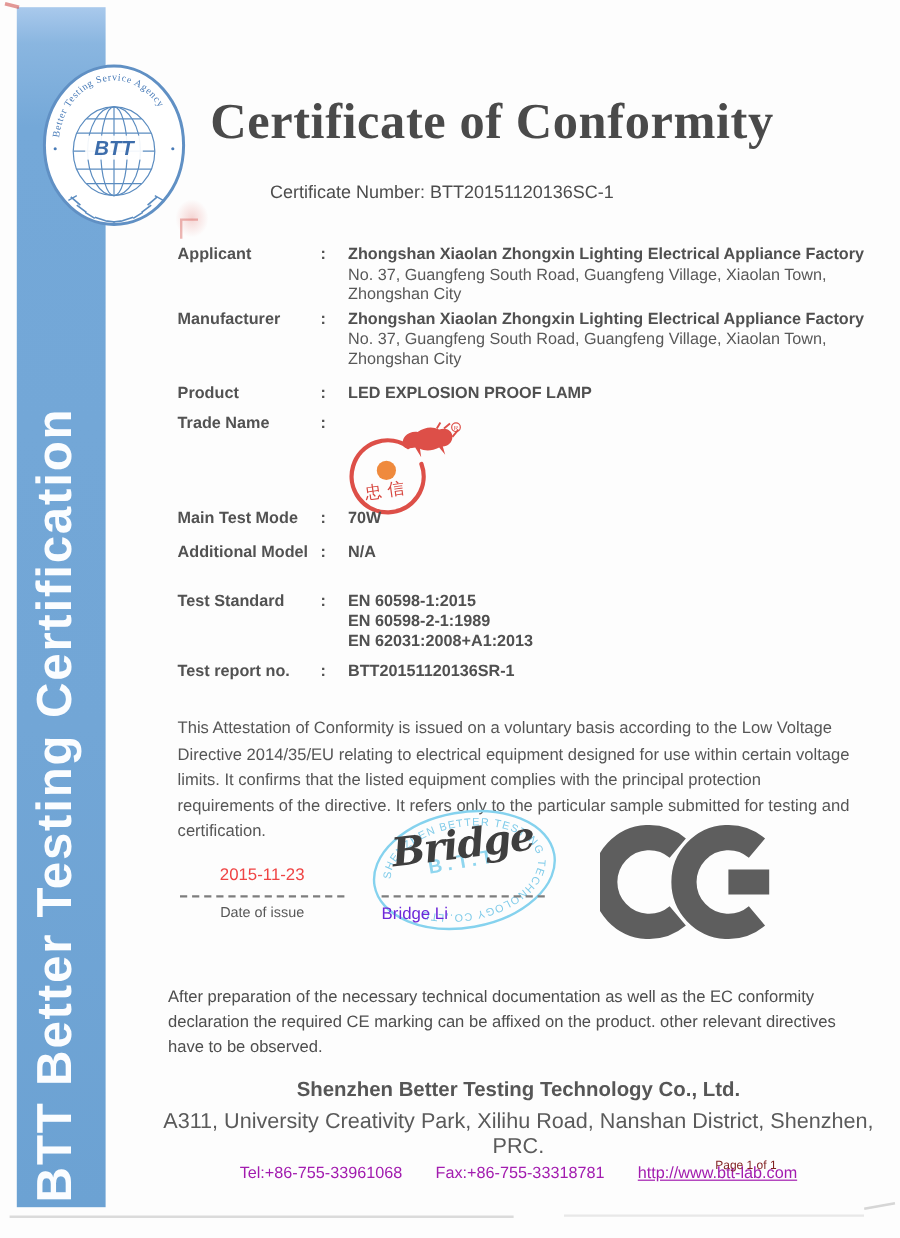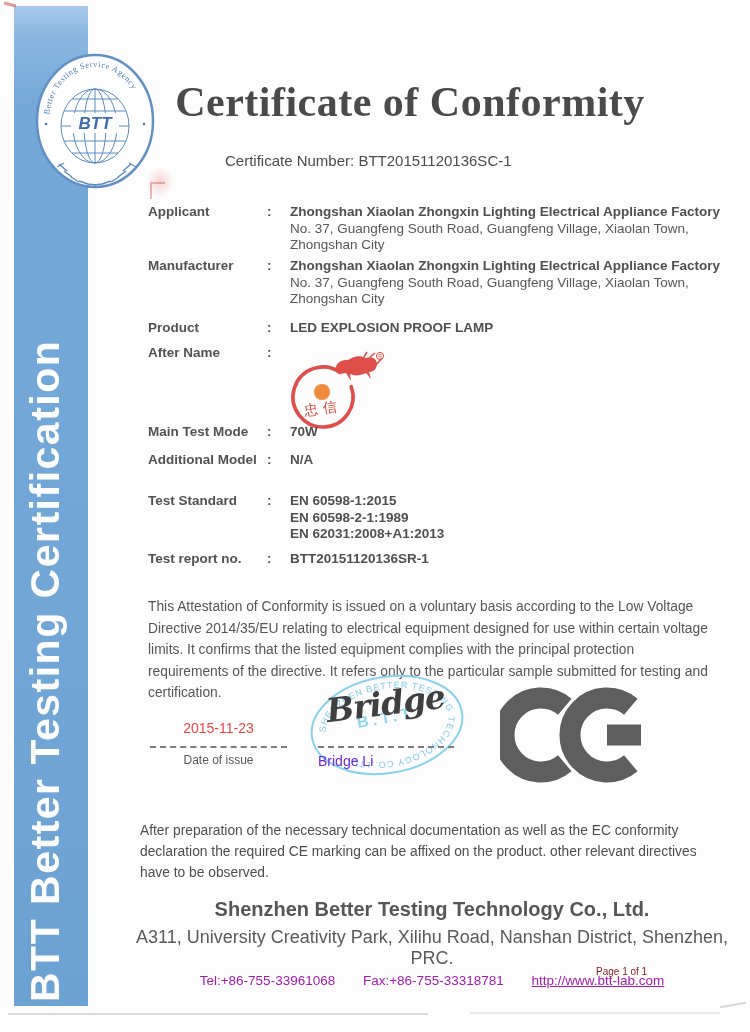--- a/index.html
+++ b/index.html
@@ -49,21 +49,21 @@
     font-family:"DejaVu Serif","Liberation Serif",serif;font-style:italic;font-weight:700;
     font-size:33px;color:#3f3f3f;letter-spacing:-1px;transform:rotate(-7deg);}
   .sig-line{position:absolute;left:318px;top:746px;width:136px;border-top:2px dashed #7d7d7d;z-index:3;}
   .sig-name{position:absolute;left:318px;top:753px;width:136px;text-align:left;font-size:14px;color:#6d28d9;z-index:3;}
 
   .ce{position:absolute;left:500px;top:684px;width:148px;height:102px;}
 
   
   .footnote{position:absolute;left:140px;top:820px;width:578px;font-size:13.8px;line-height:21px;color:#4e4e4e;}
   .company{position:absolute;left:122px;top:898px;width:620px;text-align:center;}
-  .company .name{font-weight:700;font-size:20px;color:#565656;margin-bottom:6px;}
+  .company .name{font-weight:700;font-size:17px;color:#565656;margin-bottom:6px;}
   .company .addr{font-size:18px;color:#5a5a5a;margin-bottom:4px;}
   .company .tel{font-size:13.5px;color:#a21caf;}
   .company .tel span{margin:0 12px;}
   .company .url{text-decoration:underline;}
   .pagenum{position:absolute;left:596px;top:966px;font-size:10px;color:#7f1d1d;}
 
   
   .smudge{position:absolute;left:146px;top:166px;width:28px;height:32px;
     background:radial-gradient(ellipse,rgba(228,130,125,.33),transparent 70%);}
   .redmark{position:absolute;left:150px;top:182px;width:13px;height:15px;
@@ -142,21 +142,21 @@
 
   <div class="row r3">
     <div class="lbl">Product</div>
     <div class="colon">:</div>
     <div class="val">
       <div class="b">LED EXPLOSION PROOF LAMP</div>
     </div>
   </div>
 
   <div class="row r4">
-    <div class="lbl">After Name</div>
+    <div class="lbl">Trade Name</div>
     <div class="colon">:</div>
     <div class="val">
 
       <svg class="trade-logo" viewBox="0 0 110 85" width="110" height="85">
         <path d="M64.2,25.4 A30,30 0 1 0 75.2,39.7" fill="none" stroke="#dd4f48" stroke-width="3.6" stroke-linecap="round"></path>
         <path d="M60,24 C58,18 64,12 72,13 C78,9 84,8 90,11 C96,9 101,12 101,17 C101,22 97,25 93,25 L95,32 L90,26 C84,29 78,29 74,27 L75,34 L70,26 C65,27 61,27 60,24 Z" fill="#dd4f48"></path>
         <path d="M88,10 l3,-5 M94,10 l5,-4 M101,17 l5,-6" stroke="#dd4f48" stroke-width="1.6" fill="none"></path>
         <circle cx="104" cy="9" r="3.6" fill="none" stroke="#dd4f48" stroke-width="1"></circle>
         <text x="104" y="11.2" text-anchor="middle" font-size="5" fill="#dd4f48" font-family="Liberation Sans, sans-serif">R</text>
         <circle cx="46" cy="45" r="8" fill="#ef8a3d"></circle>

